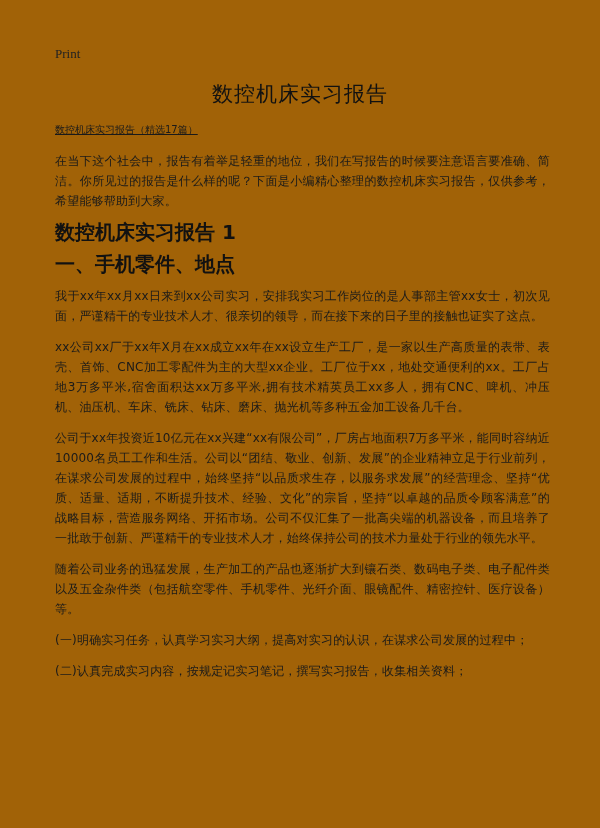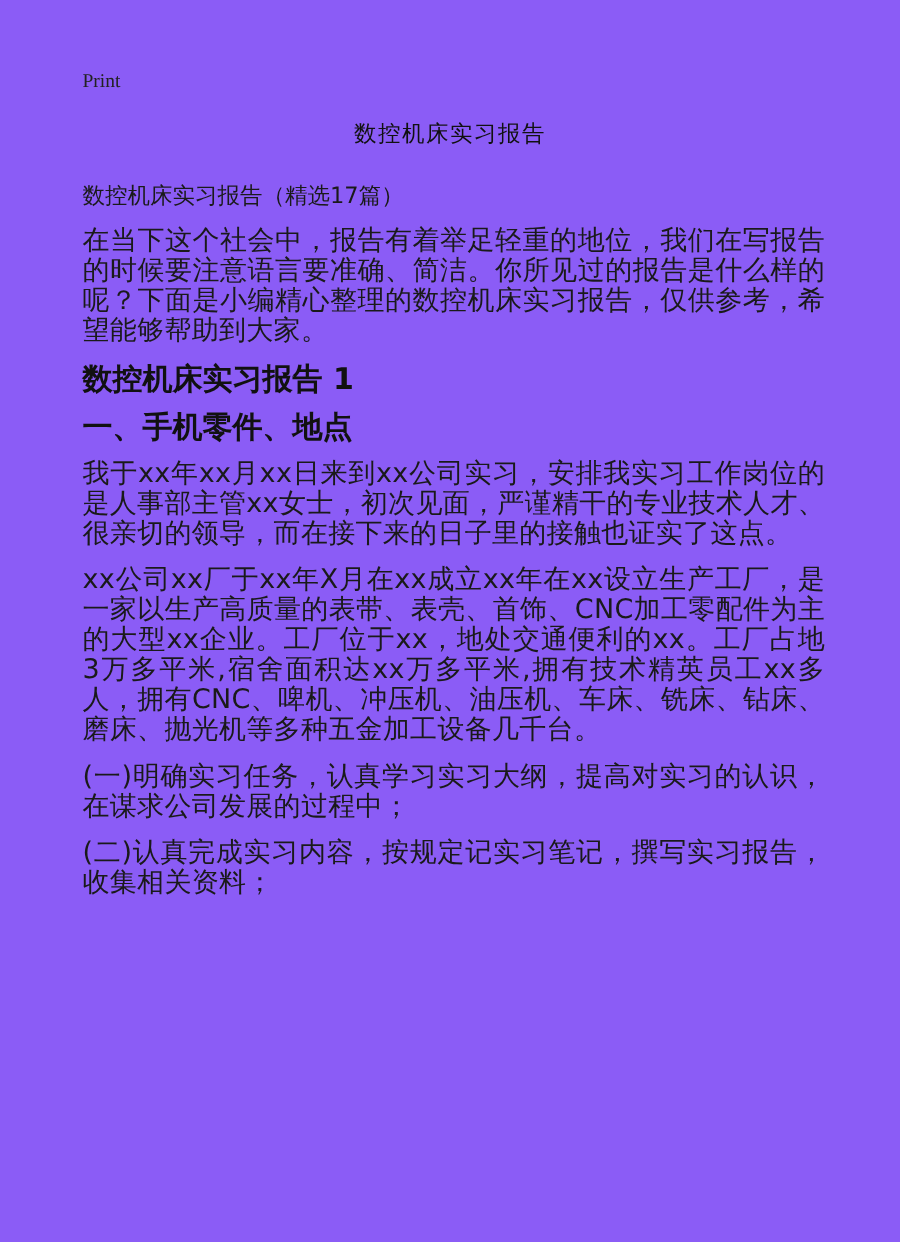--- a/index.html
+++ b/index.html
@@ -14,56 +14,57 @@
       position: relative;
       font-family: "DejaVu Sans", sans-serif;
       color: #111111;
     }
     .page {
       position: absolute;
       left: 0;
       top: 0;
       width: 600px;
       height: 828px;
-      background: #8b5cf6;
+      background: #a16207;
     }
     .print-label {
       position: absolute;
       left: 55px;
       top: 46px;
       font-family: "Liberation Serif", serif;
       font-size: 13px;
       color: #222;
     }
     .doc-title {
       position: absolute;
       left: 0;
       width: 600px;
       top: 80px;
       text-align: center;
-      font-size: 15px;
+      font-size: 21px;
       font-weight: normal;
       letter-spacing: 1px;
       color: #111;
       margin: 0;
     }
     .content {
       position: absolute;
       left: 55px;
       top: 120px;
       width: 495px;
     }
     .subtitle {
-      font-size: 15px;
+      font-size: 10px;
       line-height: 20px;
       margin: 0 0 11px 0;
       color: #1a1a1a;
+      text-decoration: underline;
     }
     .para {
-      font-size: 18px;
+      font-size: 12px;
       line-height: 20px;
       margin: 0 0 11px 0;
       text-align: justify;
       color: #1a1a1a;
       letter-spacing: 0.2px;
     }
     .section-heading {
       font-size: 20px;
       line-height: 20px;
       font-weight: bold;
@@ -81,17 +82,19 @@
 
   <div class="content">
     <p class="subtitle">数控机床实习报告（精选17篇）</p>
     <p class="para">在当下这个社会中，报告有着举足轻重的地位，我们在写报告的时候要注意语言要准确、简洁。你所见过的报告是什么样的呢？下面是小编精心整理的数控机床实习报告，仅供参考，希望能够帮助到大家。</p>
 
     <p class="section-heading">数控机床实习报告 1</p>
 
     <p class="section-heading">一、手机零件、地点</p>
     <p class="para">我于xx年xx月xx日来到xx公司实习，安排我实习工作岗位的是人事部主管xx女士，初次见面，严谨精干的专业技术人才、很亲切的领导，而在接下来的日子里的接触也证实了这点。</p>
     <p class="para">xx公司xx厂于xx年X月在xx成立xx年在xx设立生产工厂，是一家以生产高质量的表带、表壳、首饰、CNC加工零配件为主的大型xx企业。工厂位于xx，地处交通便利的xx。工厂占地3万多平米,宿舍面积达xx万多平米,拥有技术精英员工xx多人，拥有CNC、啤机、冲压机、油压机、车床、铣床、钻床、磨床、抛光机等多种五金加工设备几千台。</p>
+    <p class="para">公司于xx年投资近10亿元在xx兴建“xx有限公司”，厂房占地面积7万多平米，能同时容纳近10000名员工工作和生活。公司以“团结、敬业、创新、发展”的企业精神立足于行业前列，在谋求公司发展的过程中，始终坚持“以品质求生存，以服务求发展”的经营理念、坚持“优质、适量、适期，不断提升技术、经验、文化”的宗旨，坚持“以卓越的品质令顾客满意”的战略目标，营造服务网络、开拓市场。公司不仅汇集了一批高尖端的机器设备，而且培养了一批敢于创新、严谨精干的专业技术人才，始终保持公司的技术力量处于行业的领先水平。</p>
+    <p class="para">随着公司业务的迅猛发展，生产加工的产品也逐渐扩大到镶石类、数码电子类、电子配件类以及五金杂件类（包括航空零件、手机零件、光纤介面、眼镜配件、精密控针、医疗设备）等。</p>
 
     <p class="para">(一)明确实习任务，认真学习实习大纲，提高对实习的认识，在谋求公司发展的过程中；</p>
     <p class="para">(二)认真完成实习内容，按规定记实习笔记，撰写实习报告，收集相关资料；</p>
   </div>
 </div>
 
 </body></html>

